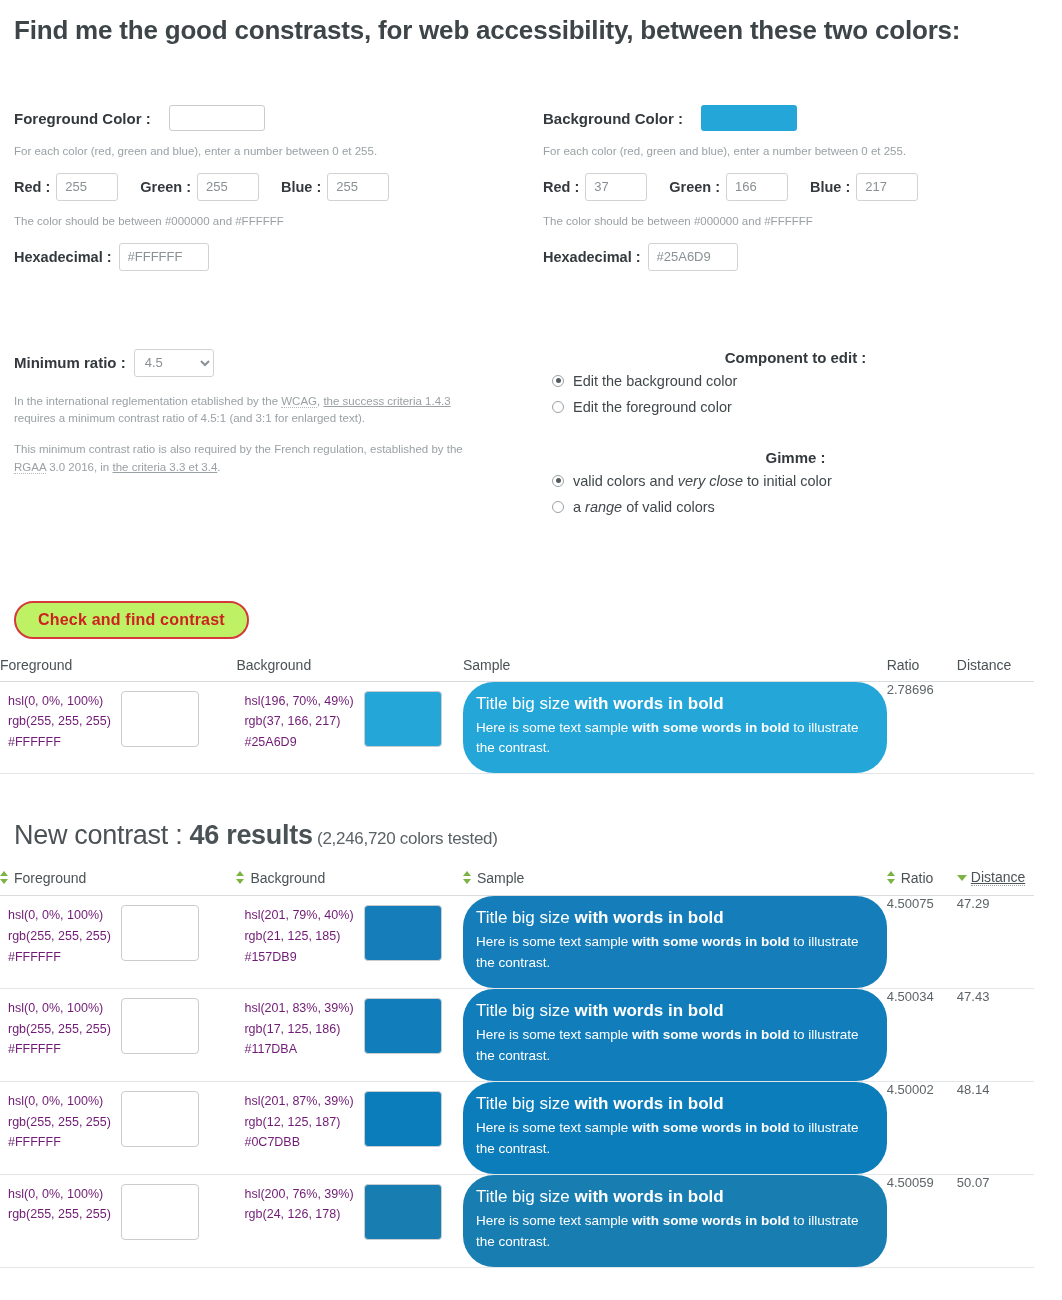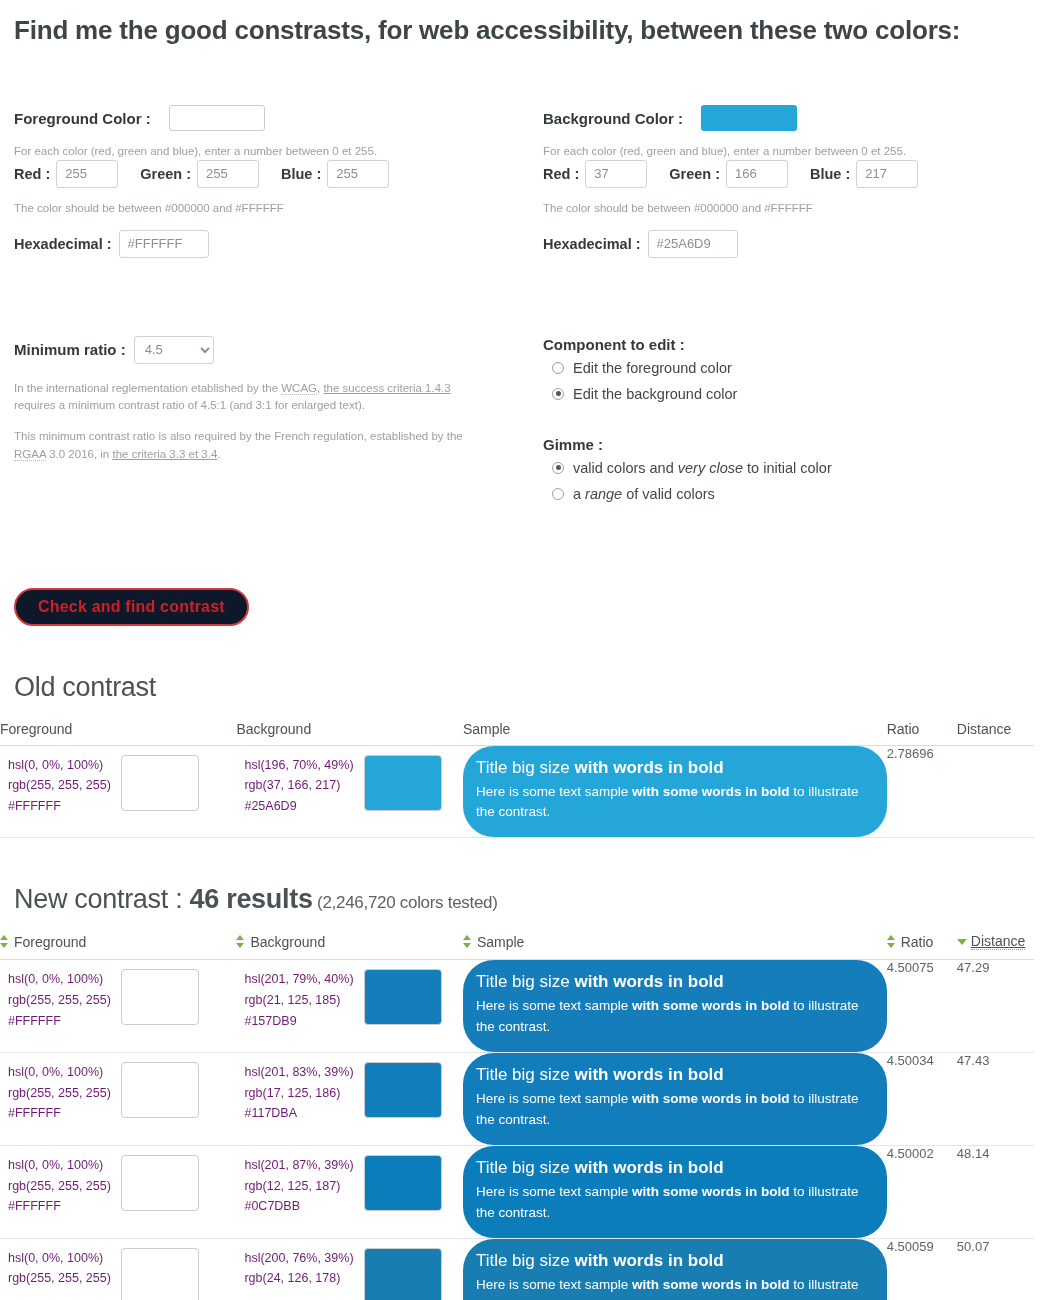--- a/index.html
+++ b/index.html
@@ -71,20 +71,21 @@
     font-size: 11.5px;
     color: #9aa1a4;
     margin-top: 12px;
     margin-bottom: 0;
     line-height: 1.45;
   }
 
   .rgb-row {
     display: flex;
     align-items: center;
+    margin-top: 13px;
     gap: 0;
   }
   .rgb-label {
     font-weight: bold;
     font-size: 14.5px;
     color: #33393c;
     margin-right: 6px;
     white-space: nowrap;
   }
   .rgb-label.sp { margin-left: 22px; }
@@ -174,20 +175,21 @@
   .solidu {
     color: #9aa1a4;
     text-decoration: underline;
   }
 
   .sect-title {
     font-weight: bold;
     font-size: 15px;
     color: #33393c;
     margin: 0 0 7px 0;
+    text-align: center;
   }
   .radio-line {
     display: flex;
     align-items: center;
     margin: 0 0 10px 0;
     font-size: 14.5px;
     color: #41484b;
   }
   .radio {
     width: 12px;
@@ -211,21 +213,21 @@
   }
   .gimme-block { margin-top: 34px; }
   em.it { font-style: italic; }
 
   
   .btn-wrap { padding: 0 14px; margin-top: 76px; }
   .btn-check {
     display: inline-block;
     border: 2px solid #d43a3a;
     color: #cc2222;
-    background: #0f172a;
+    background: #bef264;
     border-radius: 22px;
     padding: 8px 22px;
     font-size: 16px;
     font-weight: bold;
     font-family: "Liberation Sans", sans-serif;
     cursor: pointer;
     outline: none;
     letter-spacing: 0.2px;
   }
 
@@ -407,26 +409,26 @@
       </p>
       <p class="legal second">
         <span>This minimum contrast ratio is also required by the French regulation, established by the </span><a href="#" class="dotted">RGAA</a><span> 3.0 2016, in </span><a href="#" class="solidu">the criteria 3.3 et 3.4</a><span>.</span>
       </p>
     </div>
 
     <div class="col right">
       <div class="sect-title">Component to edit :</div>
 
       <label class="radio-line">
+        <span class="radio checked"></span>
+        <span>Edit the background color</span>
+      </label>
+      <label class="radio-line">
         <span class="radio"></span>
         <span>Edit the foreground color</span>
-      </label>
-      <label class="radio-line">
-        <span class="radio checked"></span>
-        <span>Edit the background color</span>
       </label>
 
       <div class="gimme-block">
         <div class="sect-title">Gimme :</div>
 
         <label class="radio-line">
           <span class="radio checked"></span>
           <span><span>valid colors and </span><em class="it">very close</em><span> to initial color</span></span>
         </label>
 
@@ -435,21 +437,20 @@
           <span><span>a </span><em class="it">range</em><span> of valid colors</span></span>
         </label>
       </div>
     </div>
   </div>
 
   <div class="btn-wrap">
     <button class="btn-check">Check and find contrast</button>
   </div>
 
-  <h2 class="h2">Old contrast</h2>
 
   <table class="ctable">
     <colgroup>
       <col class="c-fg">
         <col class="c-bg">
         <col class="c-sample">
         <col class="c-ratio">
         <col class="c-dist">
     </colgroup>
     <thead>

